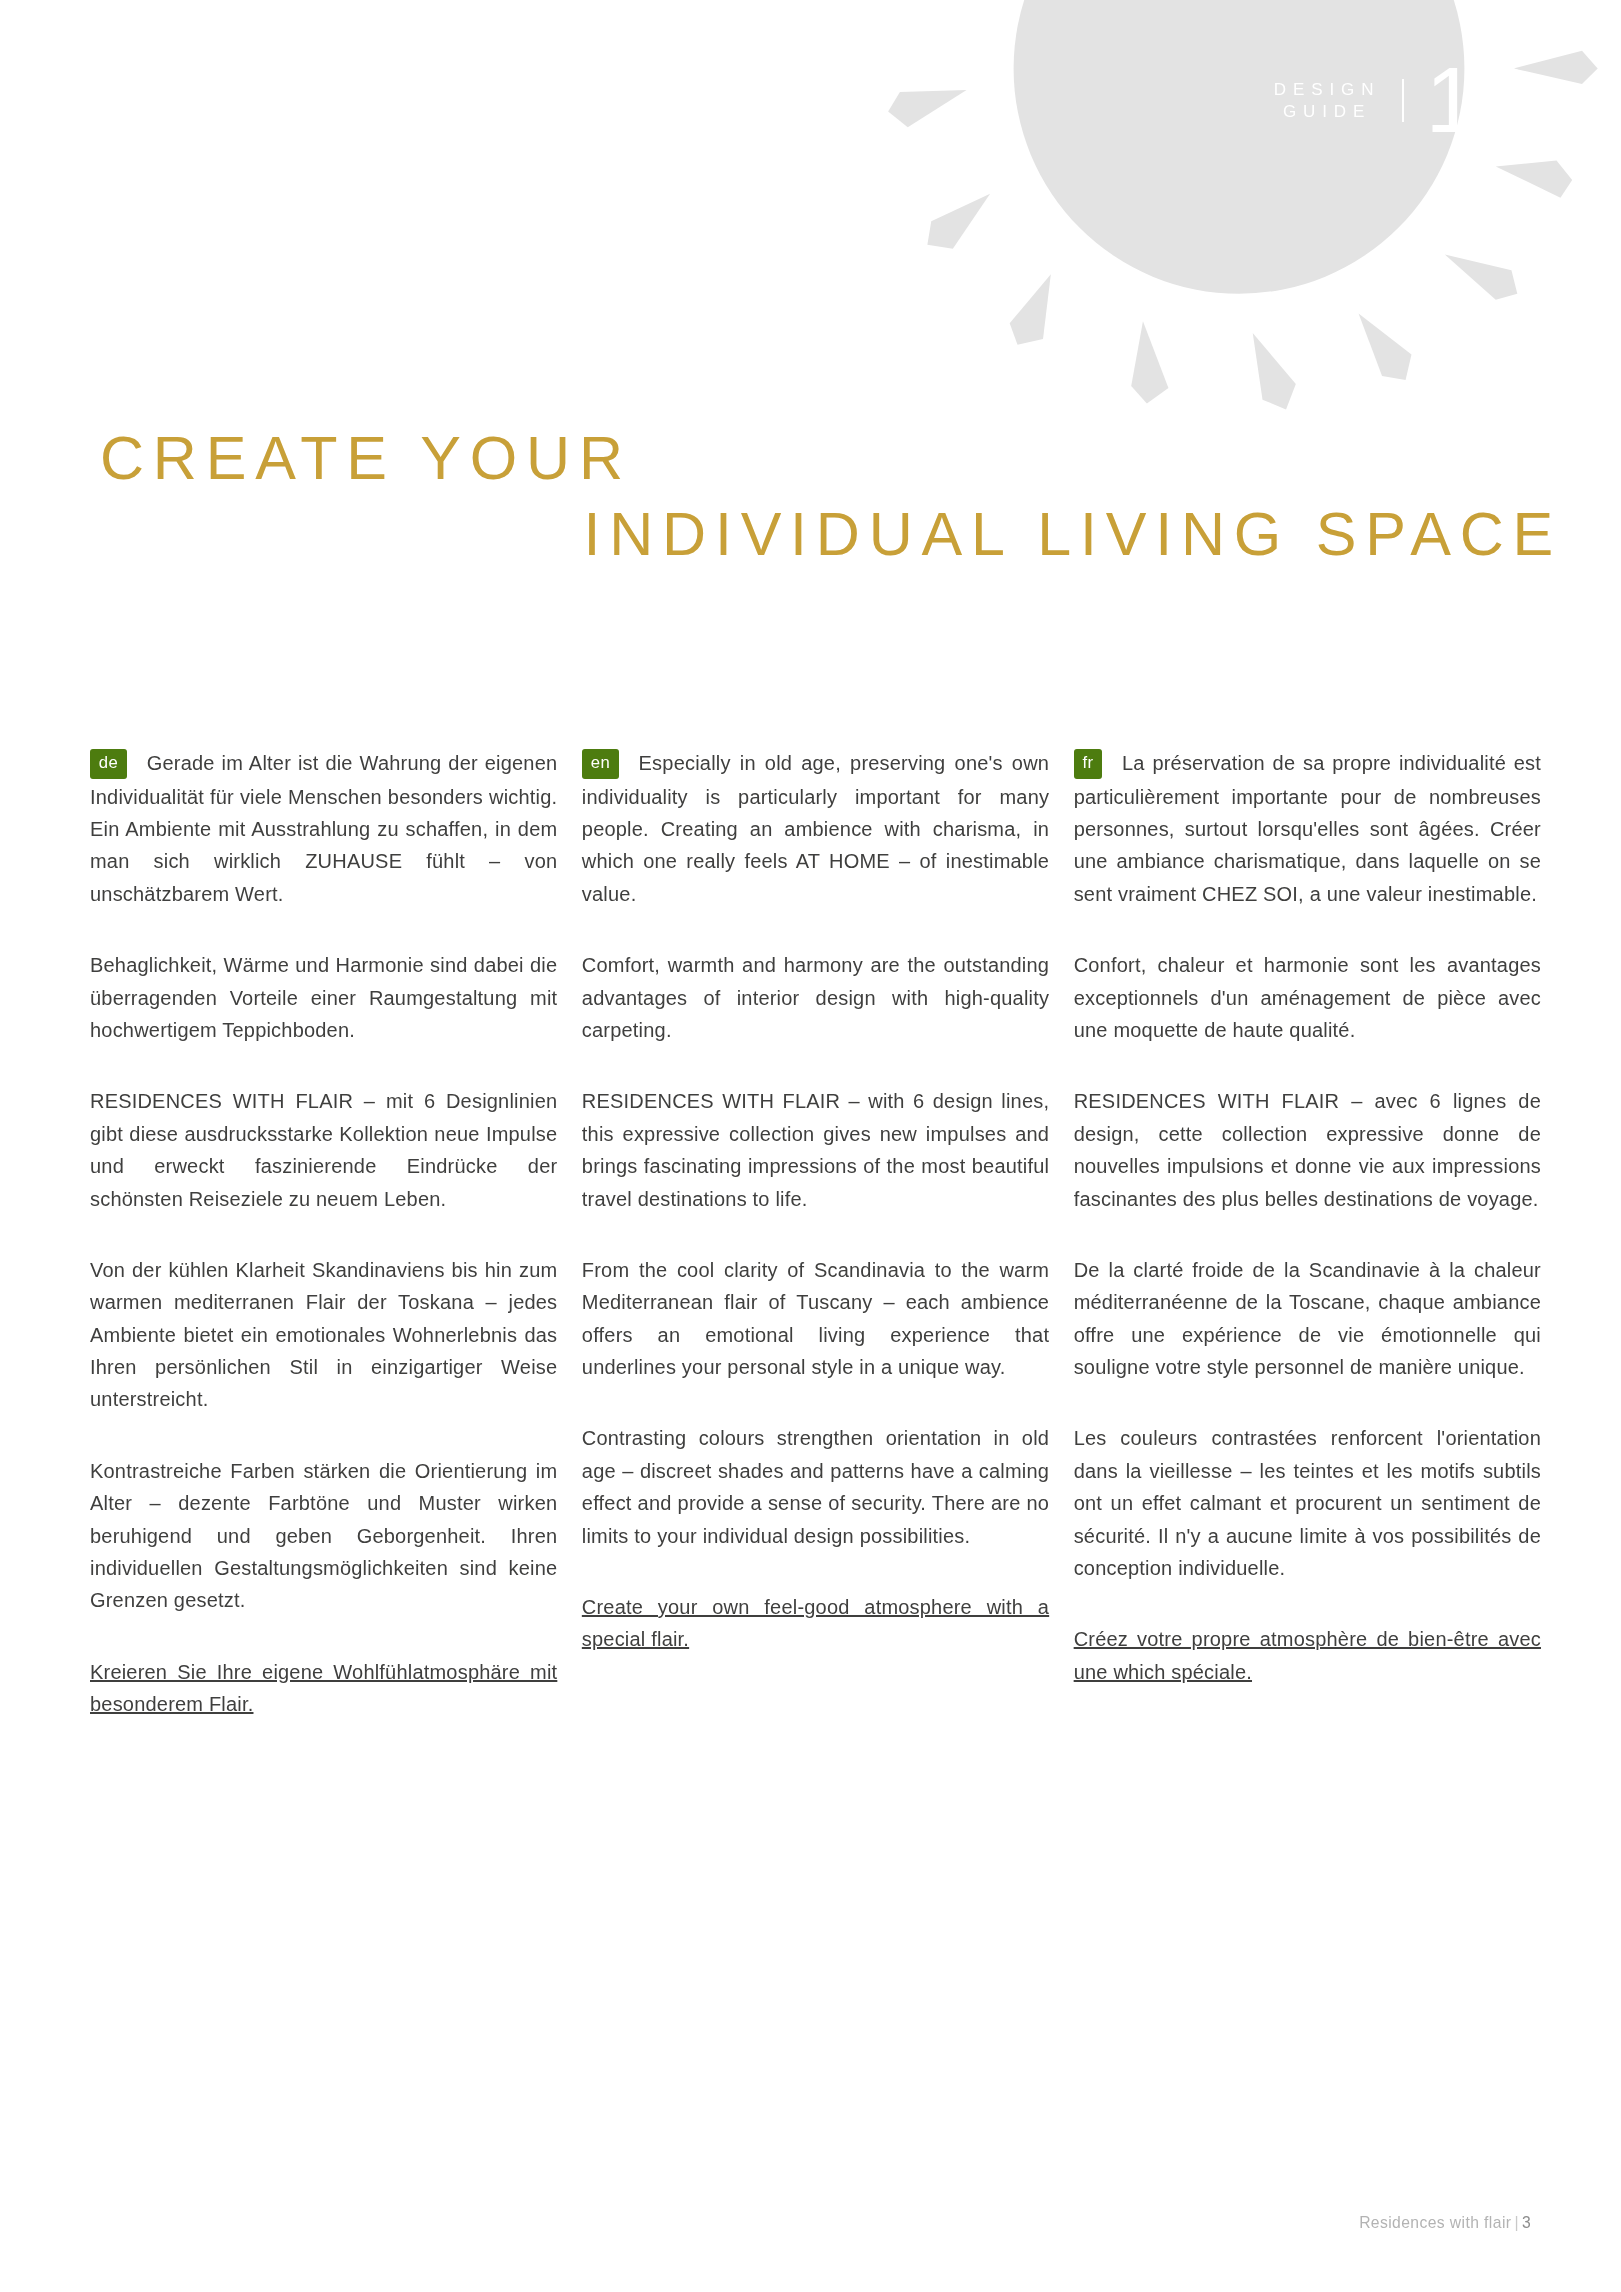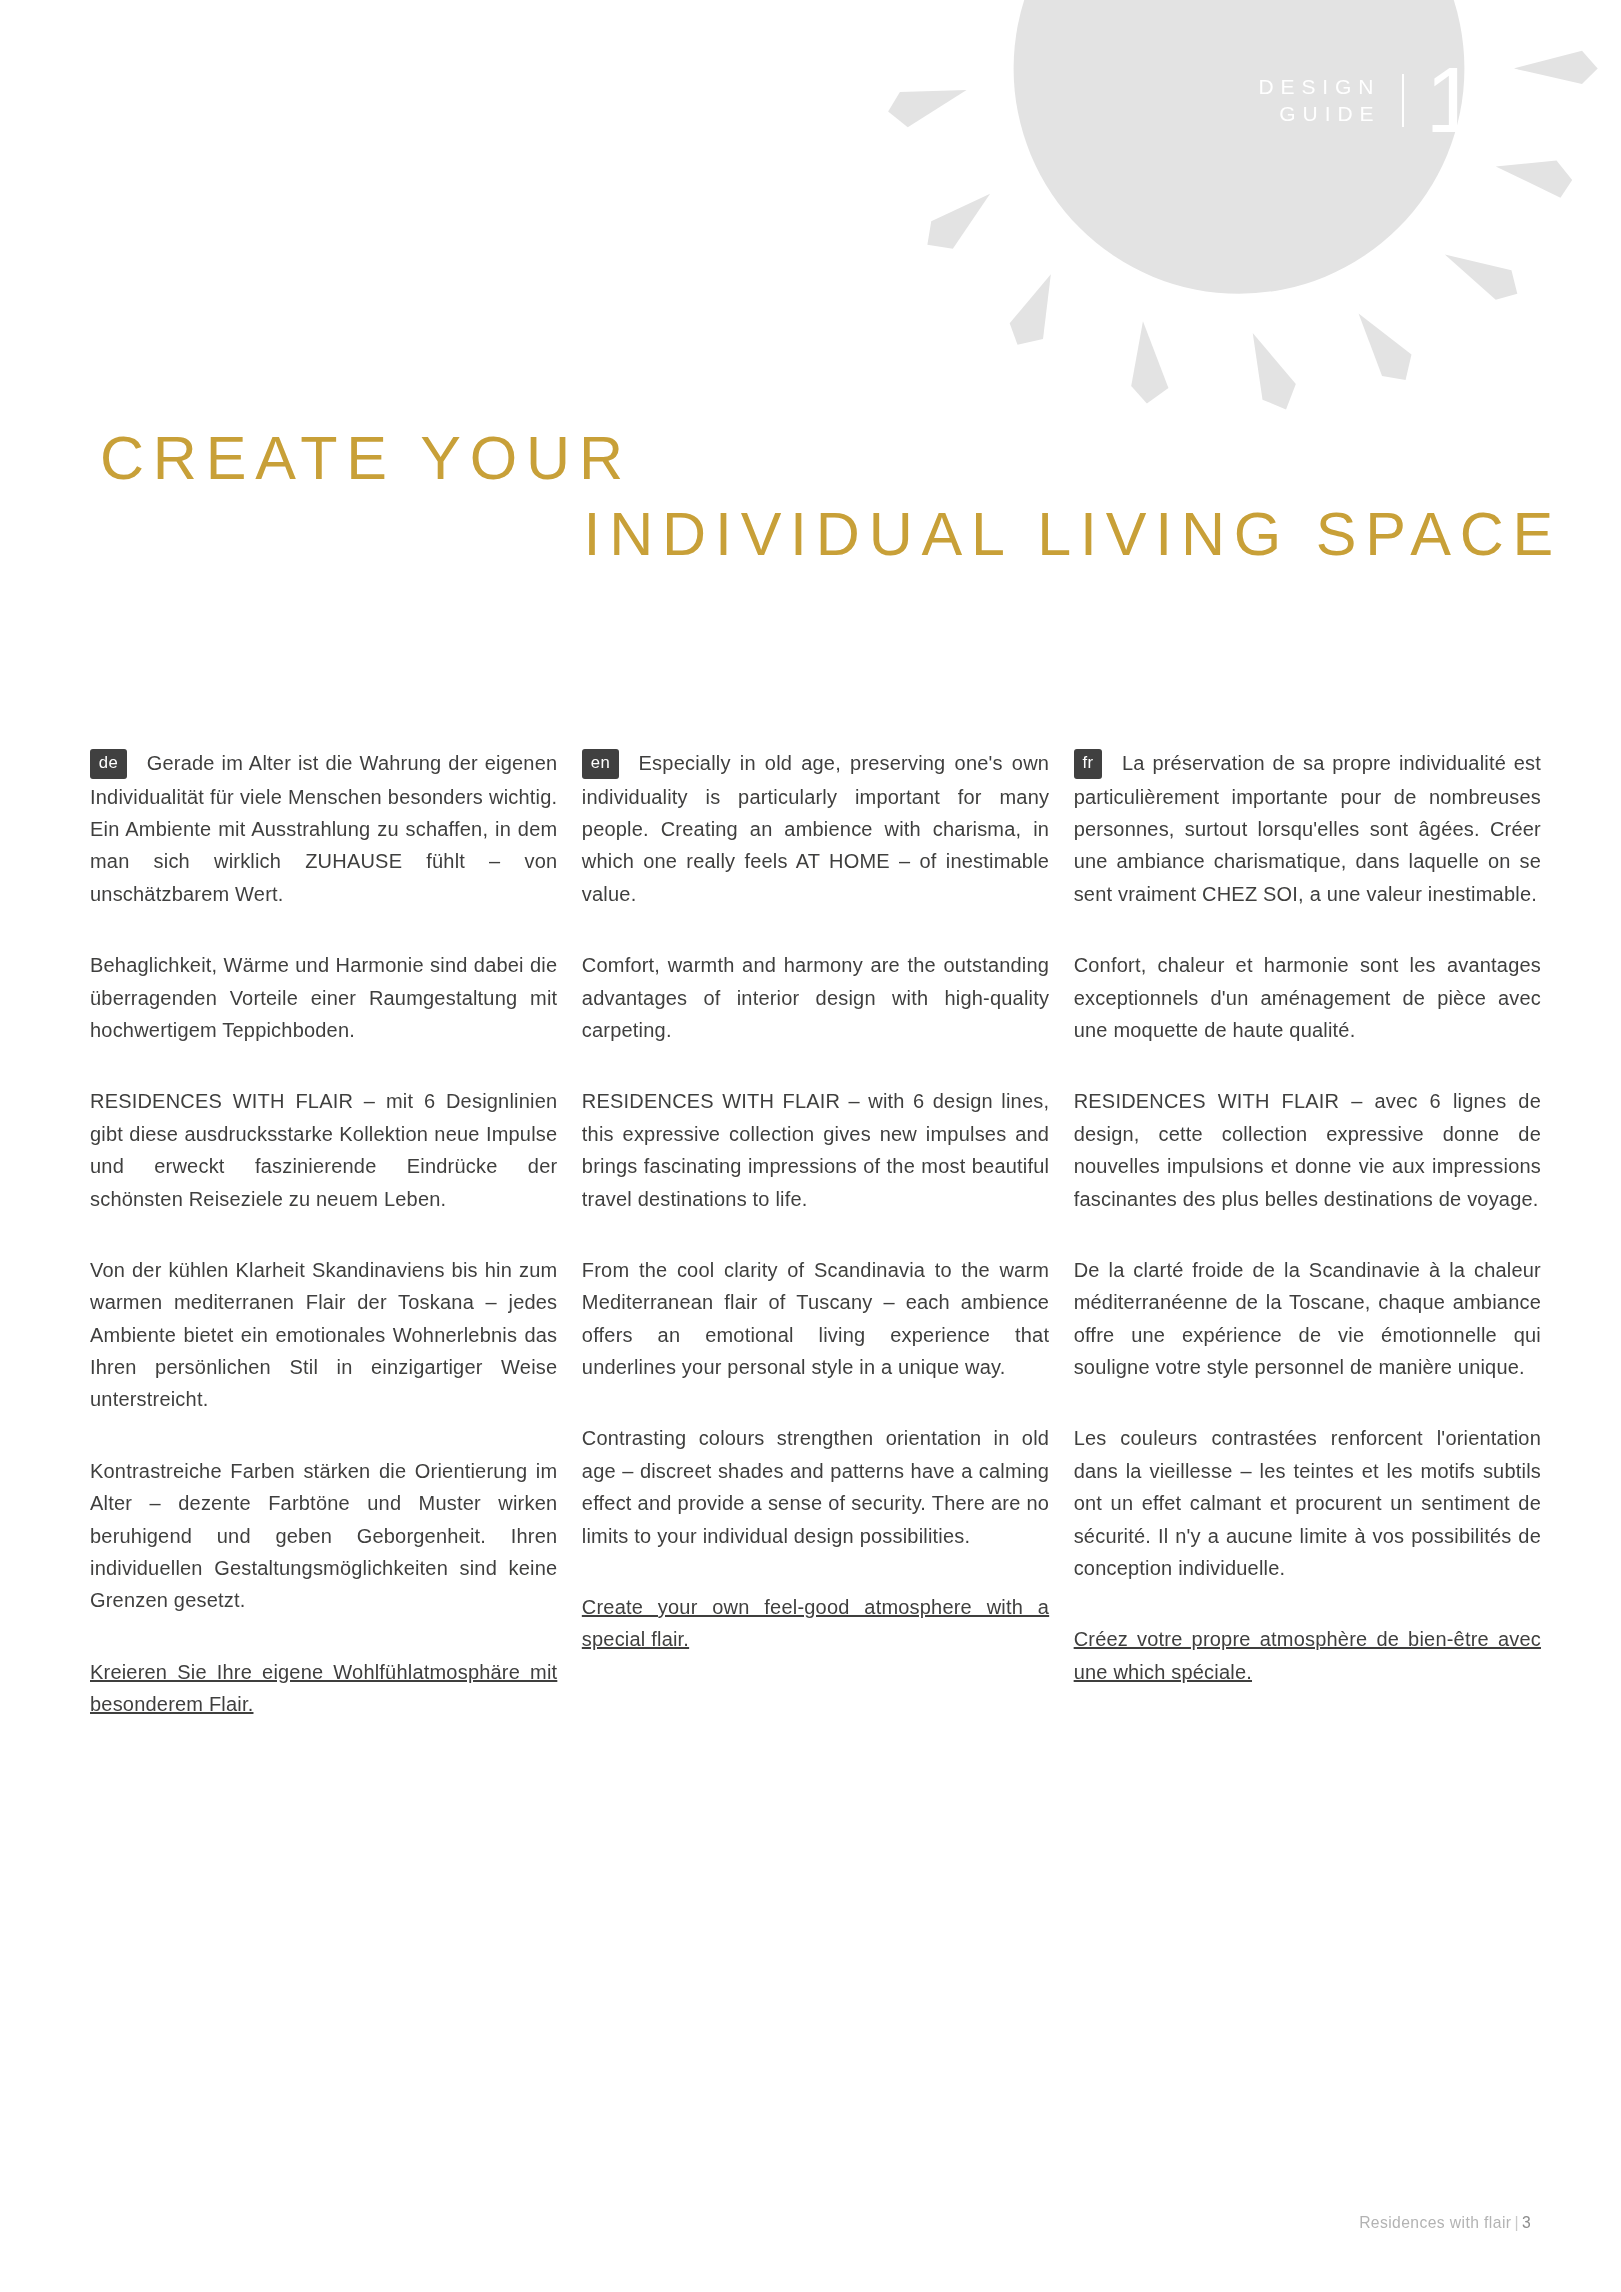--- a/index.html
+++ b/index.html
@@ -39,24 +39,25 @@
     align-items: center;
     gap: 0;
   }
   .header-words {
     text-align: right;
     padding-right: 21.6px;
     border-right: 2px solid #ffffff;
     line-height: 1.28;
   }
   .header-words div {
-    font-size: 21px;
+    font-size: 17px;
     letter-spacing: 6.9px;
     color: #ffffff;
     font-weight: 400;
+    text-align: center;
   }
   .header-number {
     font-size: 93px;
     color: #ffffff;
     padding-left: 21.6px;
     line-height: 1;
     font-weight: 300;
     letter-spacing: 2px;
   }
 
@@ -95,21 +96,21 @@
     font-size: 20px;
     line-height: 1.62;
     text-align: justify;
     color: #3f3f3e;
     letter-spacing: 0.2px;
   }
   .col p:last-child { margin-bottom: 0; text-decoration: underline; }
 
   .lang-tag {
     display: inline-block;
-    background: #404040;
+    background: #4d7c0f;
     color: #ffffff;
     font-size: 16.7px;
     line-height: 1;
     padding: 5.9px 8.8px 6.9px 8.8px;
     border-radius: 2.9px;
     margin-right: 19.6px;
     position: relative;
     top: -2px;
     letter-spacing: 0.5px;
   }

